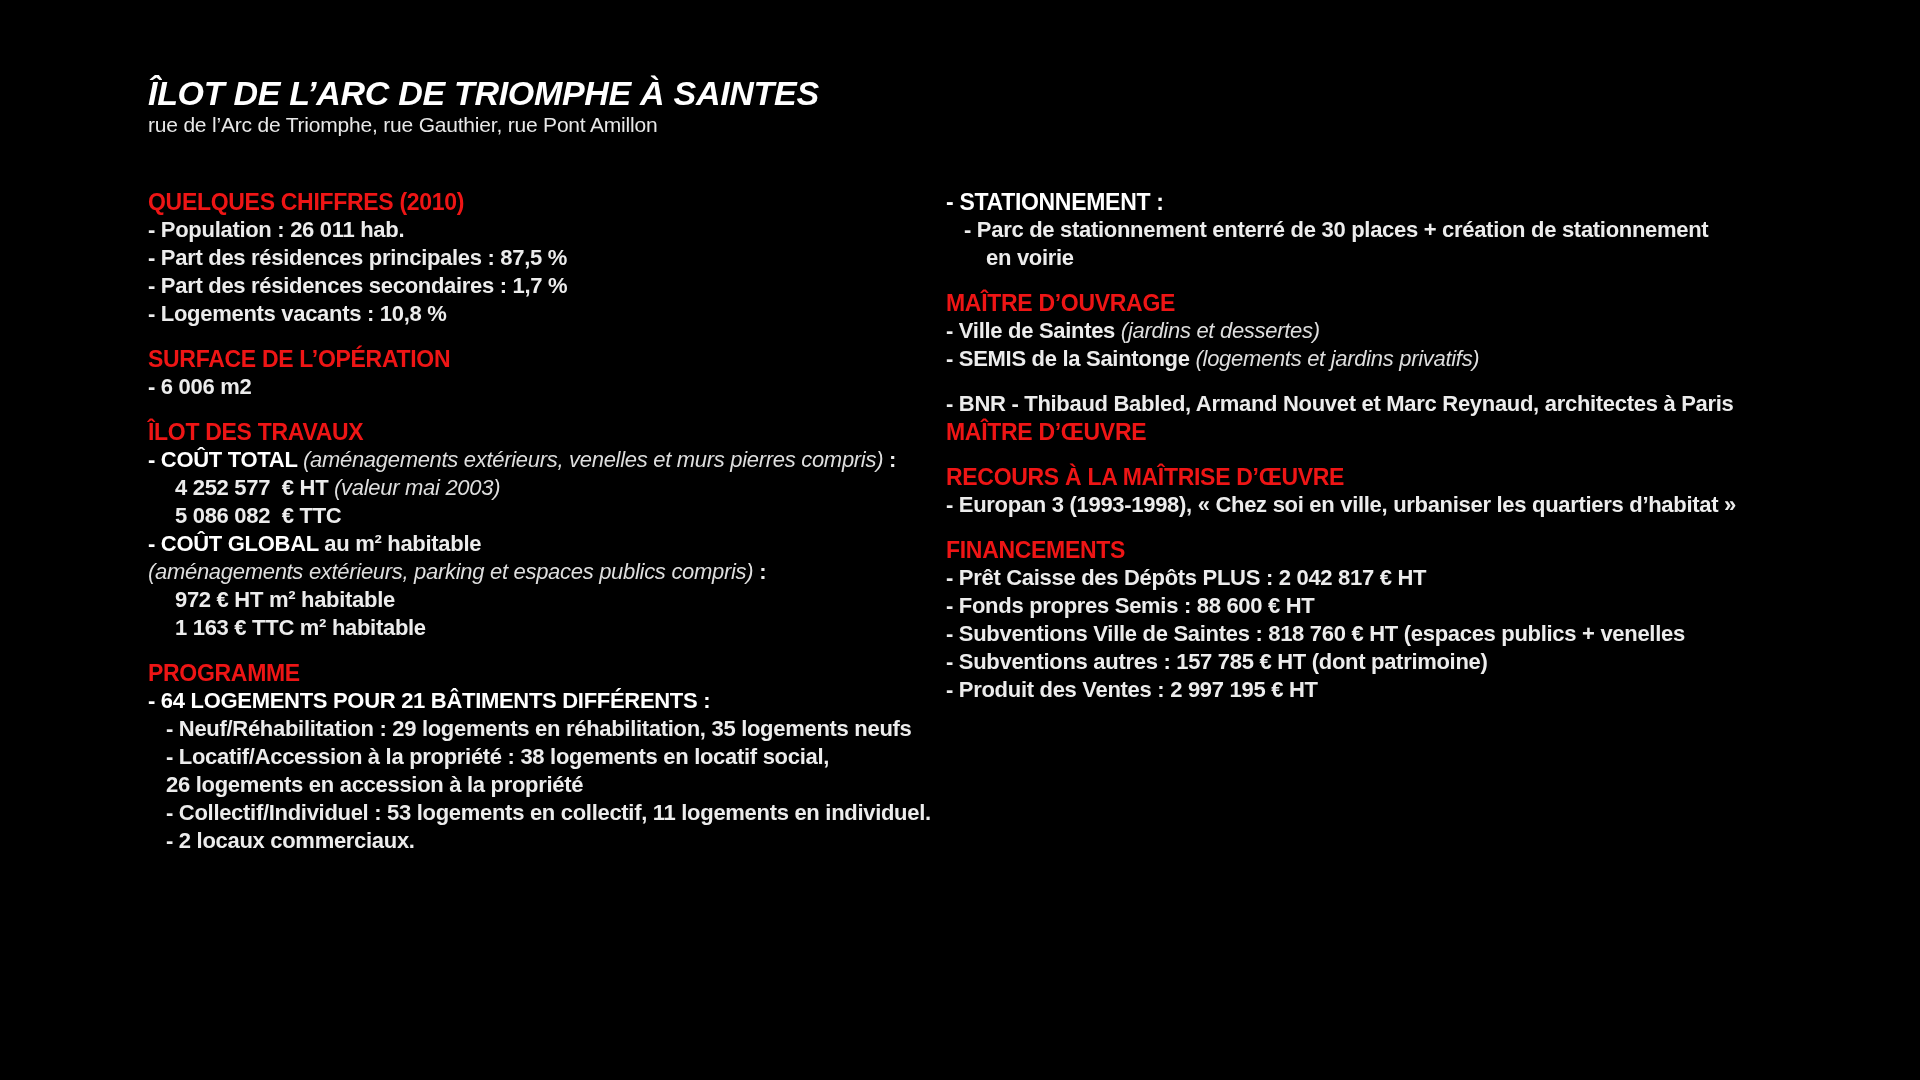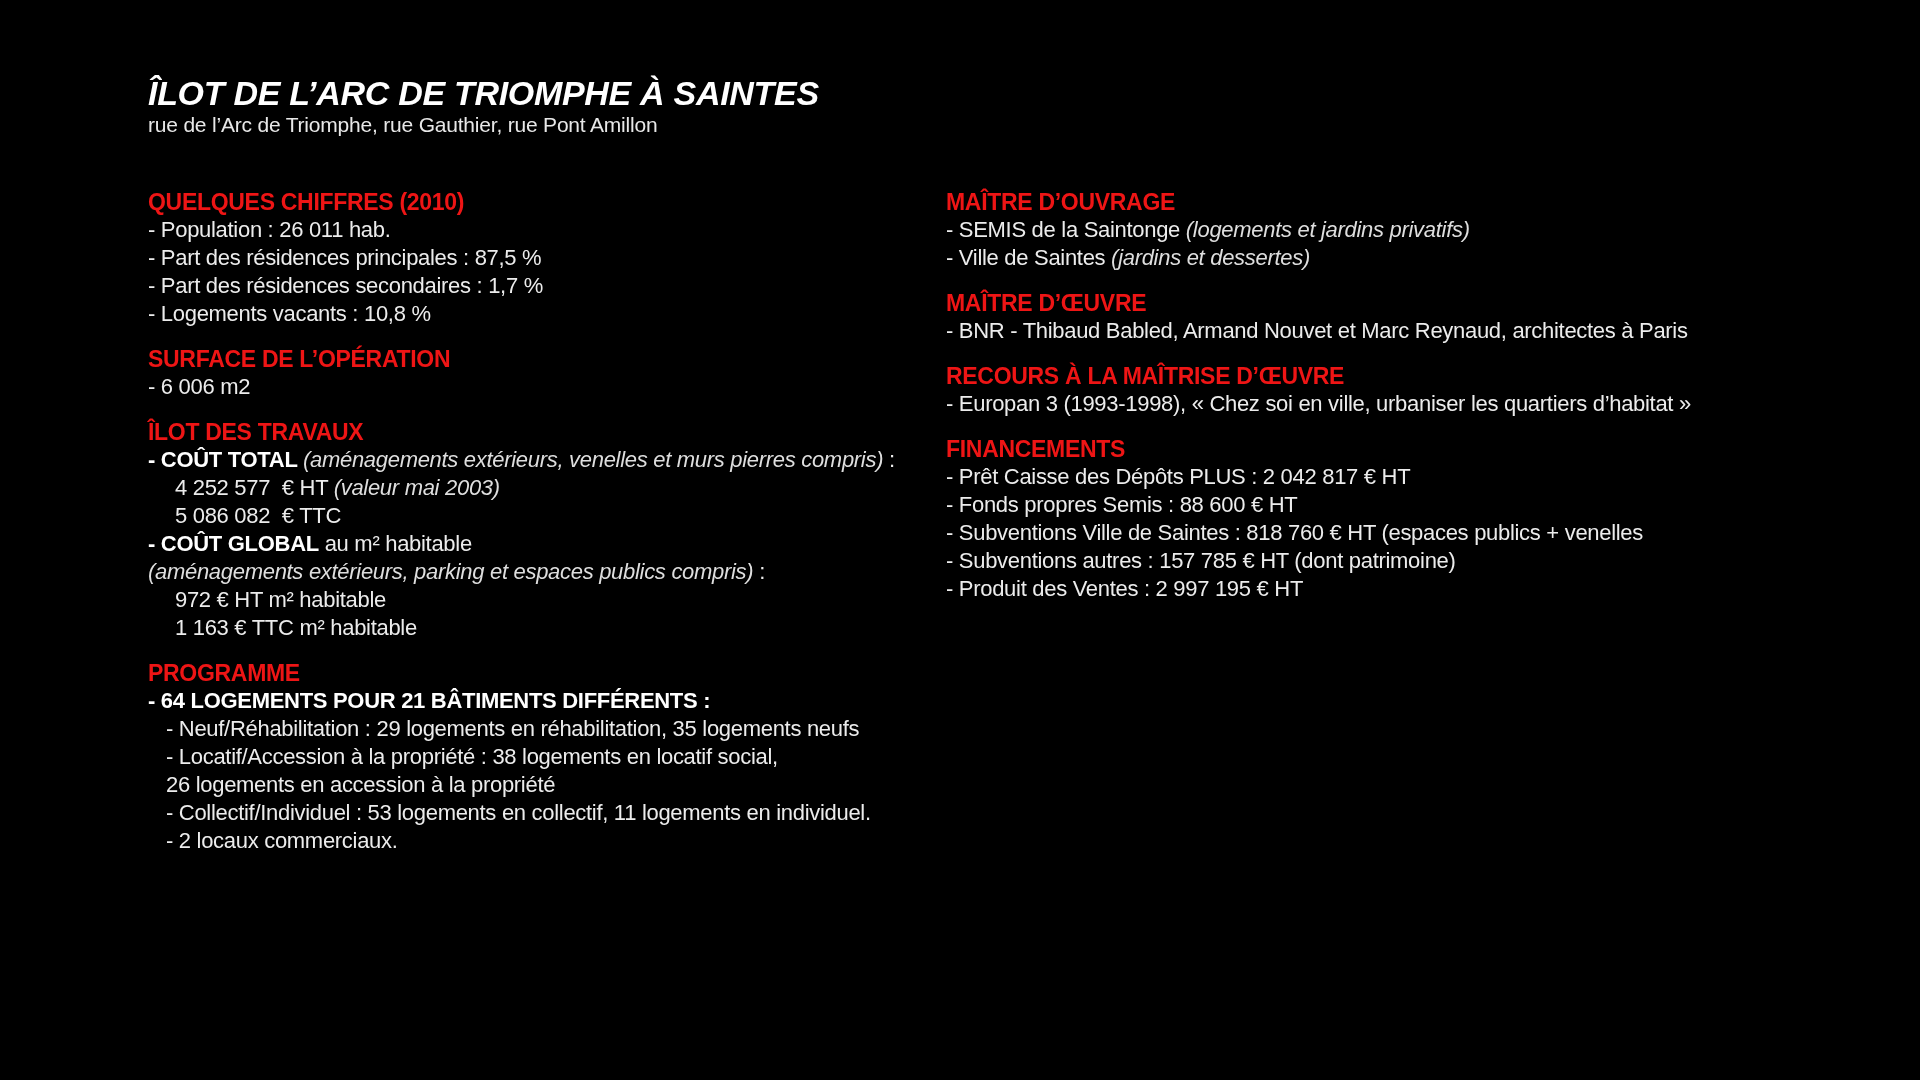--- a/index.html
+++ b/index.html
@@ -29,21 +29,21 @@
   .line{
     font-size:22px;line-height:28px;letter-spacing:-0.3px;
     white-space:pre;color:#ececec;
   }
   .heading-red{color:var(--red);font-weight:700;font-size:23px;}
   .heading-white{color:#ffffff;font-weight:700;font-size:23px;}
   .ind-0{padding-left:0;}
   .ind-1{padding-left:18px;}
   .ind-2{padding-left:27px;}
   .ind-3{padding-left:40px;}
-  .run-r{font-style:normal;font-weight:400;}
+  .run-r{font-style:normal;font-weight:700;}
   .run-b{font-weight:700;color:#ffffff;}
   .run-i{font-style:italic;color:#dedede;}
 </style>
 </head>
 <body style="background: rgb(0, 0, 0);">
 
 <div class="stage">
   <div class="header">
     <div class="title">ÎLOT DE L’ARC DE TRIOMPHE À SAINTES</div>
     <div class="subtitle">rue de l’Arc de Triomphe, rue Gauthier, rue Pont Amillon</div>
@@ -75,27 +75,32 @@
         <div class="line ind-0"><span class="run-b">- 64 LOGEMENTS POUR 21 BÂTIMENTS DIFFÉRENTS :</span></div>
         <div class="line ind-1"><span class="run-r">- Neuf/Réhabilitation : 29 logements en réhabilitation, 35 logements neufs</span></div>
         <div class="line ind-1"><span class="run-r">- Locatif/Accession à la propriété : 38 logements en locatif social,</span></div>
         <div class="line ind-1"><span class="run-r">26 logements en accession à la propriété</span></div>
         <div class="line ind-1"><span class="run-r">- Collectif/Individuel : 53 logements en collectif, 11 logements en individuel.</span></div>
         <div class="line ind-1"><span class="run-r">- 2 locaux commerciaux.</span></div>
       </section>
     </div>
   <div class="column col-right">
       <section class="section">
-        <div class="line heading-red">MAÎTRE D’OUVRAGE</div>
-        <div class="line ind-0"><span class="run-r">- SEMIS de la Saintonge </span><span class="run-i">(logements et jardins privatifs)</span></div>
-        <div class="line ind-0"><span class="run-r">- Ville de Saintes </span><span class="run-i">(jardins et dessertes)</span></div>
+        <div class="line heading-white">- STATIONNEMENT :</div>
+        <div class="line ind-1"><span class="run-r">- Parc de stationnement enterré de 30 places + création de stationnement</span></div>
+        <div class="line ind-3"><span class="run-r">en voirie</span></div>
       </section>
       <section class="section">
+        <div class="line heading-red">MAÎTRE D’OUVRAGE</div>
+        <div class="line ind-0"><span class="run-r">- Ville de Saintes </span><span class="run-i">(jardins et dessertes)</span></div>
+        <div class="line ind-0"><span class="run-r">- SEMIS de la Saintonge </span><span class="run-i">(logements et jardins privatifs)</span></div>
+      </section>
+      <section class="section">
+        <div class="line ind-0"><span class="run-r">- BNR - Thibaud Babled, Armand Nouvet et Marc Reynaud, architectes à Paris</span></div>
         <div class="line heading-red">MAÎTRE D’ŒUVRE</div>
-        <div class="line ind-0"><span class="run-r">- BNR - Thibaud Babled, Armand Nouvet et Marc Reynaud, architectes à Paris</span></div>
       </section>
       <section class="section">
         <div class="line heading-red">RECOURS À LA MAÎTRISE D’ŒUVRE</div>
         <div class="line ind-0"><span class="run-r">- Europan 3 (1993-1998), « Chez soi en ville, urbaniser les quartiers d’habitat »</span></div>
       </section>
       <section class="section">
         <div class="line heading-red">FINANCEMENTS</div>
         <div class="line ind-0"><span class="run-r">- Prêt Caisse des Dépôts PLUS : 2 042 817 € HT</span></div>
         <div class="line ind-0"><span class="run-r">- Fonds propres Semis : 88 600 € HT</span></div>
         <div class="line ind-0"><span class="run-r">- Subventions Ville de Saintes : 818 760 € HT (espaces publics + venelles</span></div>

